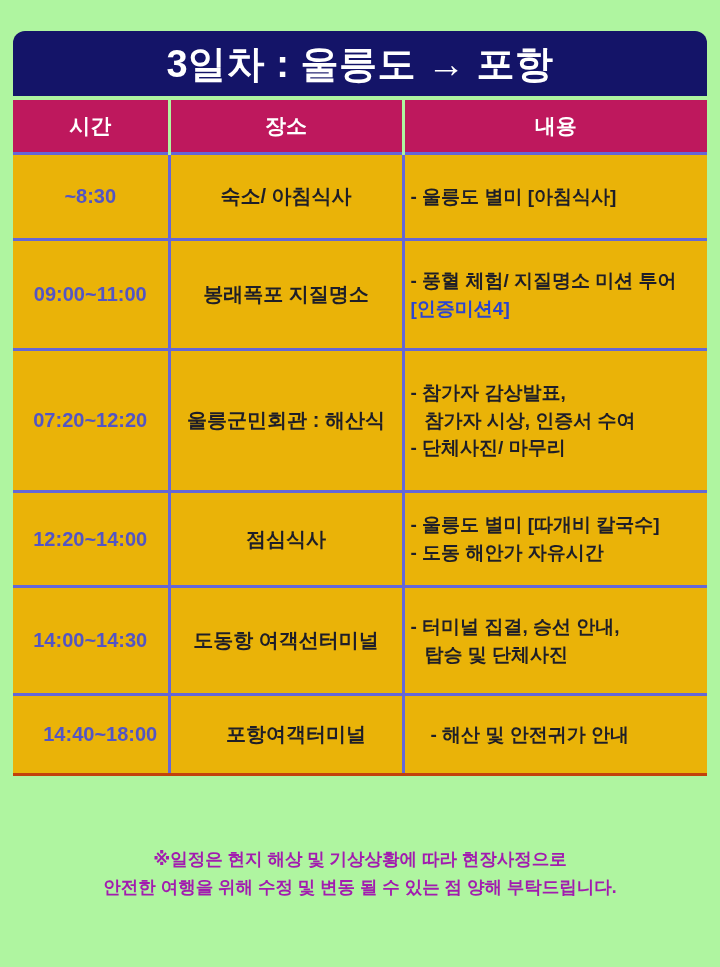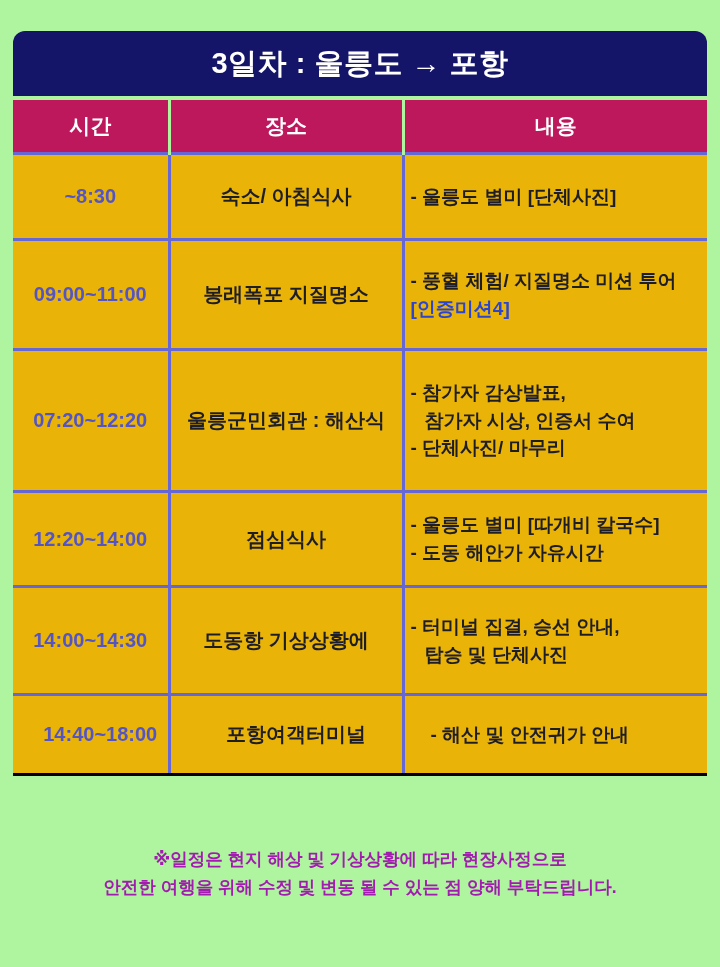--- a/index.html
+++ b/index.html
@@ -35,21 +35,21 @@
     height: 65px;
     background: #141468;
     border-radius: 12px 12px 0 0;
     display: flex;
     align-items: center;
     justify-content: center;
     box-sizing: border-box;
   }
   .title-text {
     color: #ffffff;
-    font-size: 29px;
+    font-size: 38px;
     font-weight: bold;
     letter-spacing: 0.5px;
     white-space: nowrap;
     line-height: 1;
   }
 
   
   .table-wrap {
     position: absolute;
     left: 13px;
@@ -97,21 +97,21 @@
     border-left: 3px solid #6567d6;
     padding: 0 6px;
     vertical-align: middle;
     background: #eab308;
     box-sizing: border-box;
   }
   table.schedule tbody td:first-child {
     border-left: 0;
   }
   table.schedule tbody tr:last-child td {
-    border-bottom: 3px solid #000000;
+    border-bottom: 3px solid #c2410c;
     padding-left: 26px;
   }
 
   .cell-time {
     text-align: center;
     color: #5355c4;
     font-size: 20px;
     font-weight: bold;
     white-space: nowrap;
   }
@@ -176,21 +176,21 @@
           <th>시간</th>
           <th>장소</th>
           <th>내용</th>
         </tr>
       </thead>
       <tbody id="schedule-body">
           <tr style="height: 86px;">
             <td class="cell-time">~8:30</td>
             <td class="cell-place">숙소/ 아침식사</td>
             <td class="cell-desc">
-              <div class="desc-line">- 울릉도 별미 [단체사진]</div>
+              <div class="desc-line">- 울릉도 별미 [아침식사]</div>
             </td>
           </tr>
           <tr style="height: 110px;">
             <td class="cell-time">09:00~11:00</td>
             <td class="cell-place">봉래폭포 지질명소</td>
             <td class="cell-desc">
               <div class="desc-line">- 풍혈 체험/ 지질명소 미션 투어</div>
               <div class="desc-line desc-hl">[인증미션4]</div>
             </td>
           </tr>
@@ -206,21 +206,21 @@
           <tr style="height: 95px;">
             <td class="cell-time">12:20~14:00</td>
             <td class="cell-place">점심식사</td>
             <td class="cell-desc">
               <div class="desc-line">- 울릉도 별미 [따개비 칼국수]</div>
               <div class="desc-line">- 도동 해안가 자유시간</div>
             </td>
           </tr>
           <tr style="height: 108px; padding-left: 48px;">
             <td class="cell-time">14:00~14:30</td>
-            <td class="cell-place">도동항 기상상황에</td>
+            <td class="cell-place">도동항 여객선터미널</td>
             <td class="cell-desc">
               <div class="desc-line">- 터미널 집결, 승선 안내,</div>
               <div class="desc-line indent">탑승 및 단체사진</div>
             </td>
           </tr>
           <tr style="height: 80px;">
             <td class="cell-time">14:40~18:00</td>
             <td class="cell-place">포항여객터미널</td>
             <td class="cell-desc">
               <div class="desc-line">- 해산 및 안전귀가 안내</div>

